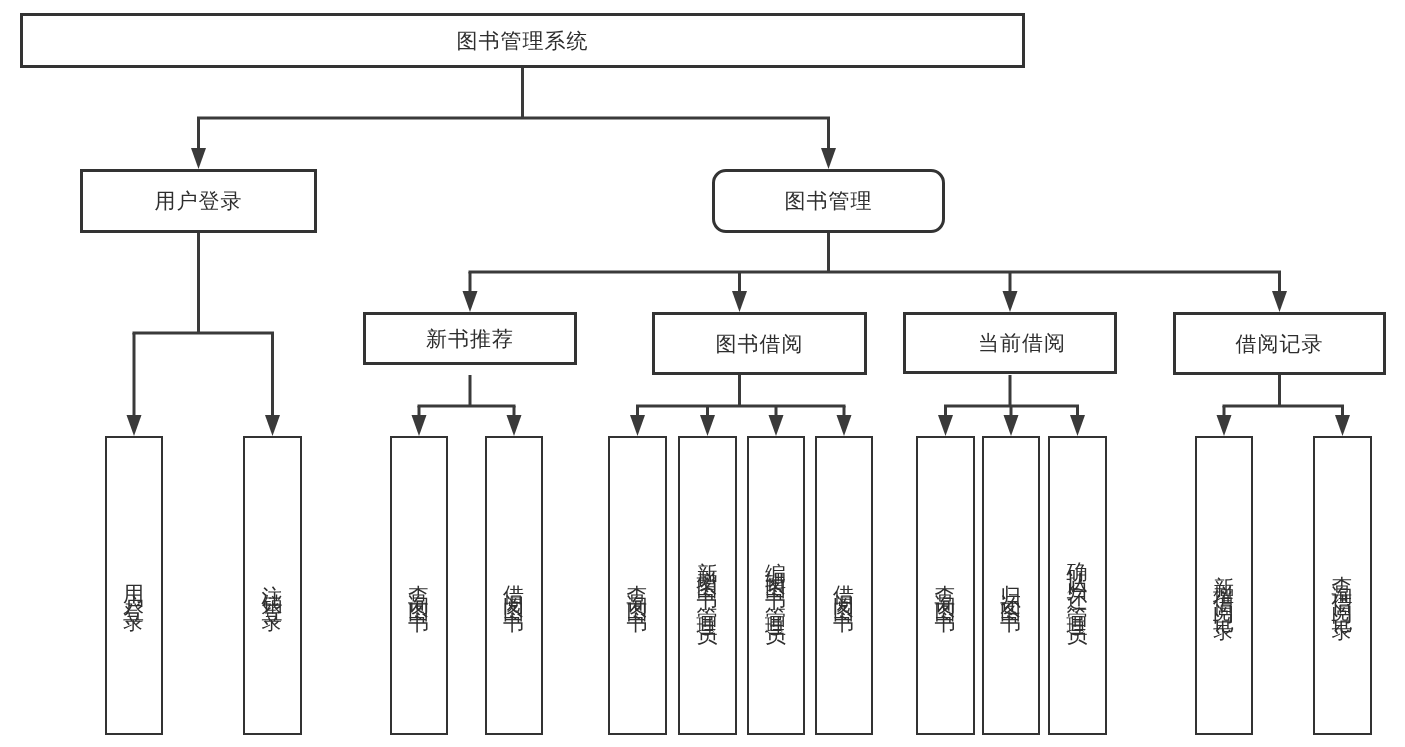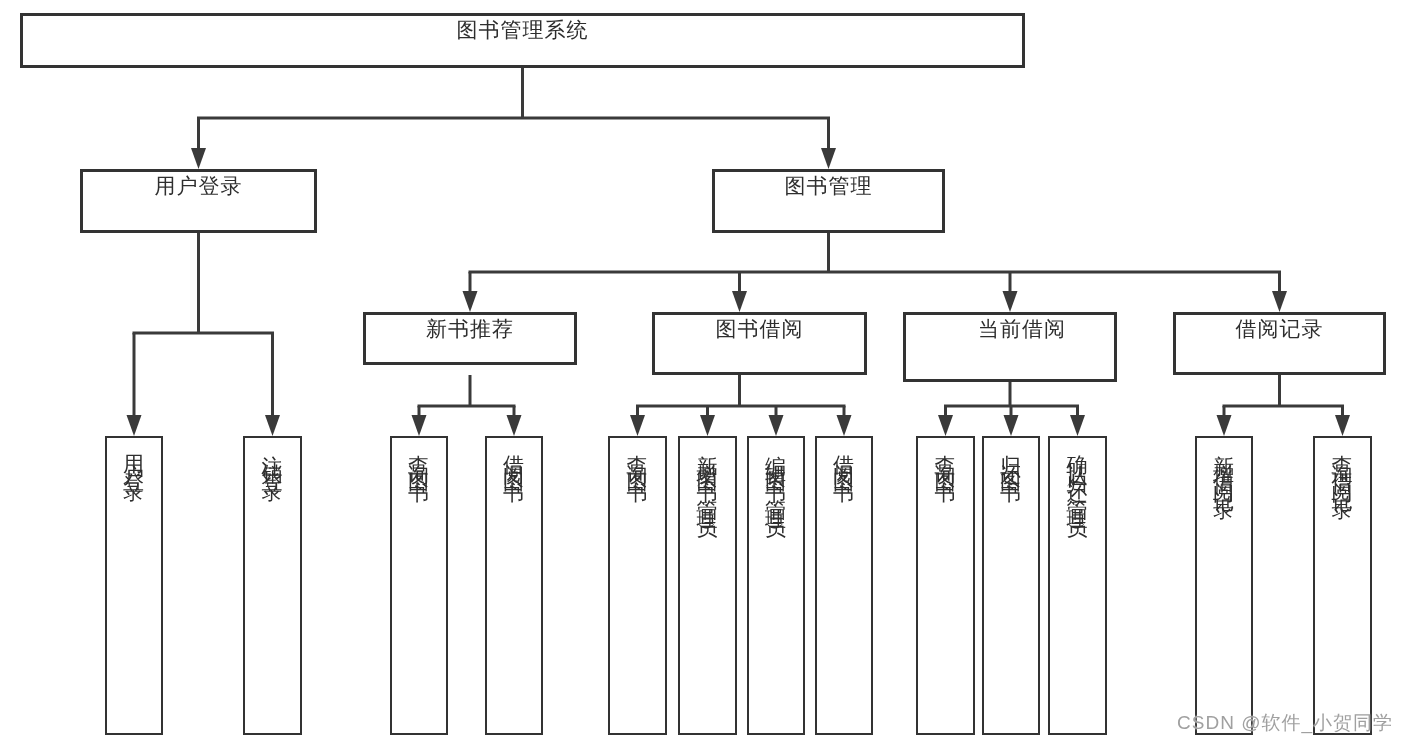--- a/index.html
+++ b/index.html
@@ -22,21 +22,21 @@
   .connectors{
     position:absolute;
     left:0;top:0;
     width:1405px;height:747px;
   }
   .box{
     position:absolute;
     background:var(--bg);
     border:3px solid var(--border);
     display:flex;
-    align-items:flex-start;
+    align-items:center;
     justify-content:center;
     color:var(--text);
   }
   .h-box{
     font-size:21px;
     letter-spacing:1px;
   }
   .v-box{
     border-width:2.5px;
     font-size:21px;
@@ -117,30 +117,30 @@
       <line x1="1342.5" y1="406" x2="1342.5" y2="420" stroke="#3a3a3a" stroke-width="3"></line>
       <polygon points="1335,415 1350,415 1342.5,436" fill="#3a3a3a"></polygon>
     </svg>
   <div id="boxes">
       <div class="box h-box" style="left: 20px; top: 13px; width: 1005px; height: 55px;">
         <span>图书管理系统</span>
       </div>
       <div class="box h-box" style="left: 80px; top: 169px; width: 237px; height: 64px;">
         <span>用户登录</span>
       </div>
-      <div class="box h-box" style="left: 712px; top: 169px; width: 233px; height: 64px;">
+      <div class="box h-box" style="left: 712px; top: 169px; width: 233px; height: 64px; border-radius: 14px;">
         <span>图书管理</span>
       </div>
       <div class="box h-box" style="left: 363px; top: 312px; width: 214px; height: 53px;">
         <span>新书推荐</span>
       </div>
       <div class="box h-box" style="left: 632px; top: 312px; width: 215px; height: 63px; margin-left: 20px;">
         <span>图书借阅</span>
       </div>
-      <div class="box h-box" style="left: 903px; top: 312px; width: 214px; height: 70px; padding-left: 24px;">
+      <div class="box h-box" style="left: 903px; top: 312px; width: 214px; height: 62px; padding-left: 24px;">
         <span>当前借阅</span>
       </div>
       <div class="box h-box" style="left: 1173px; top: 312px; width: 213px; height: 63px;">
         <span>借阅记录</span>
       </div>
       <div class="box v-box" style="left: 105px; top: 436px; width: 58px; height: 299px;">
         <span class="v-label">用户登录</span>
       </div>
       <div class="box v-box" style="left: 243px; top: 436px; width: 59px; height: 299px;">
         <span class="v-label">注销登录</span>
@@ -172,14 +172,13 @@
       <div class="box v-box" style="left: 1048px; top: 436px; width: 59px; height: 299px;">
         <span class="v-label">确认归还（管理员）</span>
       </div>
       <div class="box v-box" style="left: 1195px; top: 436px; width: 58px; height: 299px;">
         <span class="v-label">新增借阅记录</span>
       </div>
       <div class="box v-box" style="left: 1313px; top: 436px; width: 59px; height: 299px;">
         <span class="v-label">查询借阅记录</span>
       </div>
     </div>
-  <div class="watermark">CSDN @软件_小贺同学</div>
 </div>
 
 </body></html>

